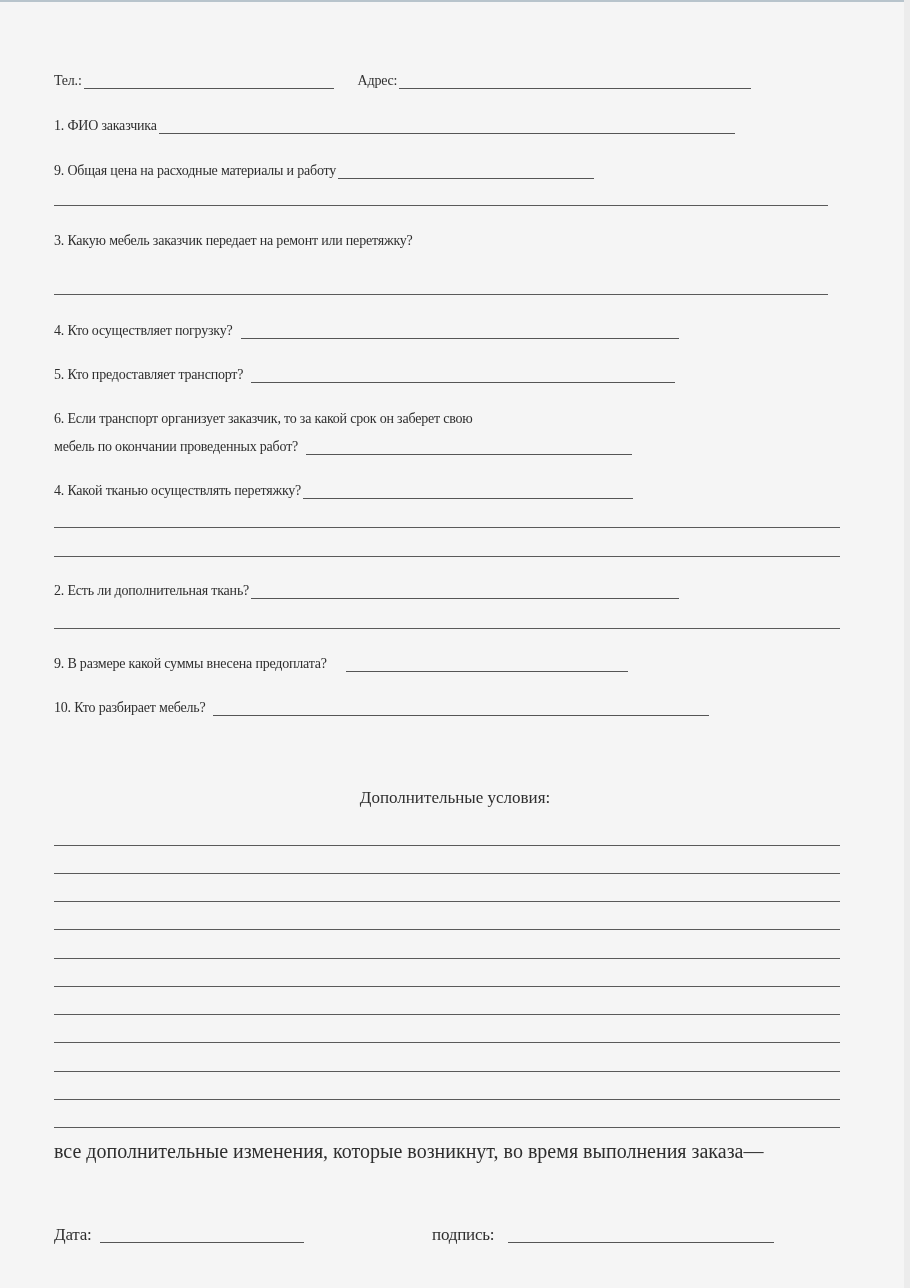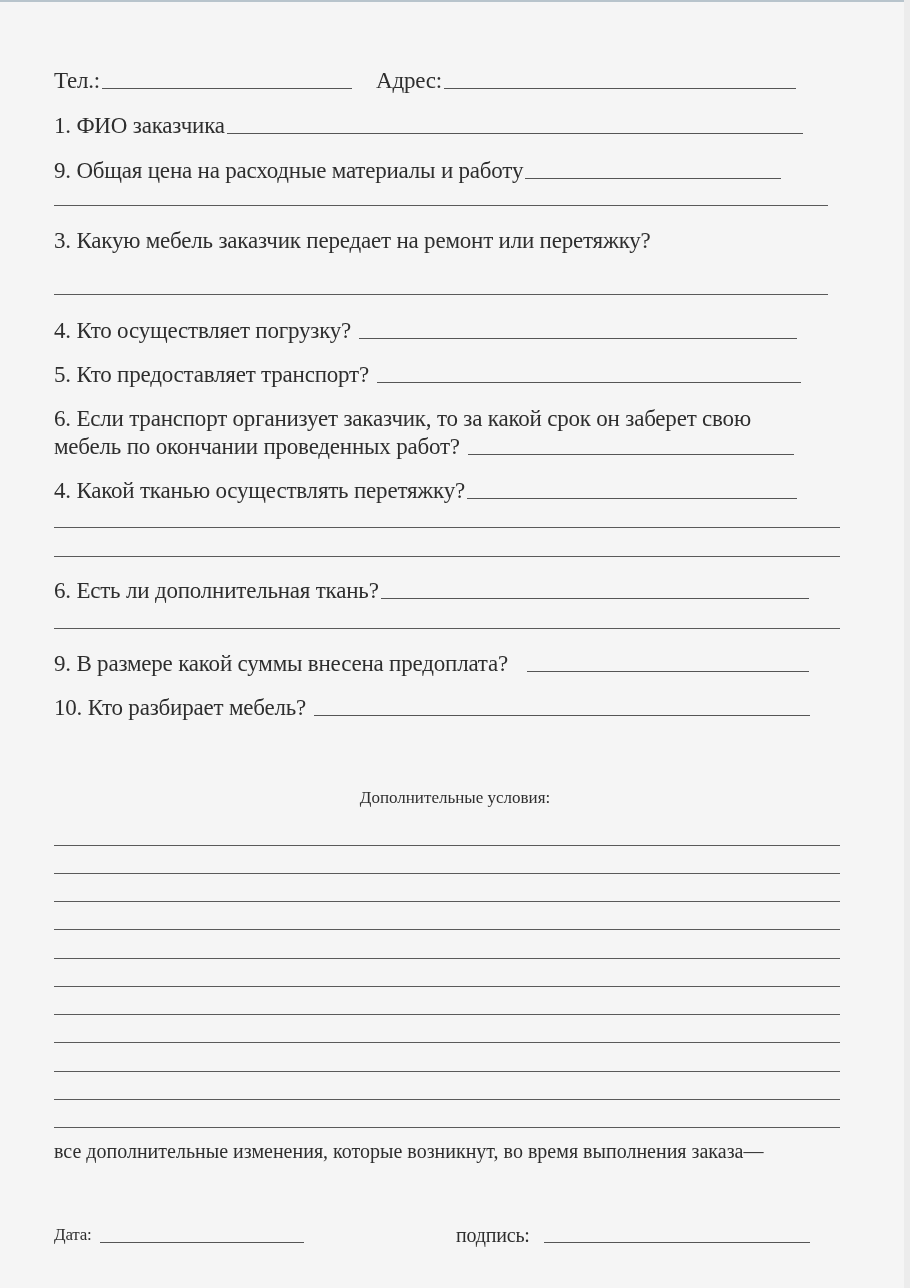--- a/index.html
+++ b/index.html
@@ -6,21 +6,21 @@
     body {
       width: 910px; height: 1288px; overflow: hidden;
       background: #f4f4f4;
       font-family: "Liberation Serif", "DejaVu Serif", serif;
       color: #2e2e2e;
       position: relative;
     }
     .page { position: absolute; left: 0; top: 0; width: 910px; height: 1288px; background: #f5f5f5; }
     .top-edge { position: absolute; left: 0; top: 0; width: 910px; height: 2px; background: #b8c4cc; }
     .right-edge { position: absolute; right: 0; top: 0; width: 6px; height: 1288px; background: #ececec; }
-    .row { position: absolute; left: 54px; display: flex; align-items: flex-end; font-size: 23px; line-height: 22px; white-space: nowrap; }
+    .row { position: absolute; left: 54px; display: flex; align-items: flex-end; font-size: 14px; line-height: 22px; white-space: nowrap; }
     .label { letter-spacing: -0.2px; }
     .fill { border-bottom: 1.4px solid #555; height: 0; margin-left: 2px; margin-bottom: 3px; }
     .rule { position: absolute; left: 54px; height: 0; border-bottom: 1.4px solid #5a5a5a; }
     .center-title { position: absolute; left: 0; width: 910px; text-align: center; font-size: 17px; }
     .note { position: absolute; left: 54px; font-size: 20px; white-space: nowrap; }
   </style>
 </head>
 <body>
 
 <div class="page">
@@ -69,21 +69,21 @@
   </div>
 
   <div class="row" style="top:480px;">
     <span class="label">4. Какой тканью осуществлять перетяжку?</span>
     <span class="fill" style="width:330px;"></span>
   </div>
   <div class="rule" style="top:527px; width:786px;"></div>
   <div class="rule" style="top:556px; width:786px;"></div>
 
   <div class="row" style="top:580px;">
-    <span class="label">6. Есть ли дополнительная ткань?</span>
+    <span class="label">2. Есть ли дополнительная ткань?</span>
     <span class="fill" style="width:428px;"></span>
   </div>
   <div class="rule" style="top:628px; width:786px;"></div>
 
   <div class="row" style="top:653px;gap:11px;">
     <span class="label">9. В размере какой суммы внесена предоплата?</span>
     <span class="fill" style="width:282px; margin-left:8px;"></span>
   </div>
 
   <div class="row" style="top:697px;">
@@ -106,17 +106,17 @@
     <div class="rule" style="top:1099px; width:786px;"></div>
     <div class="rule" style="top:1127px; width:786px;"></div>
   </div>
 
   <div class="note" style="top:1140px;">все дополнительные изменения, которые возникнут, во время выполнения заказа—</div>
 
   <div class="row" style="top:1224px; font-size:17px;">
     <span class="label">Дата:</span>
     <span class="fill" style="width:204px; margin-left:8px;"></span>
   </div>
-  <div class="row" style="top:1224px; left:456px; font-size:20px;text-align:center;">
+  <div class="row" style="top:1224px; left:432px; font-size:17px;text-align:center;">
     <span class="label">подпись:</span>
     <span class="fill" style="width:266px; margin-left:14px;"></span>
   </div>
 </div>
 
 </body></html>

